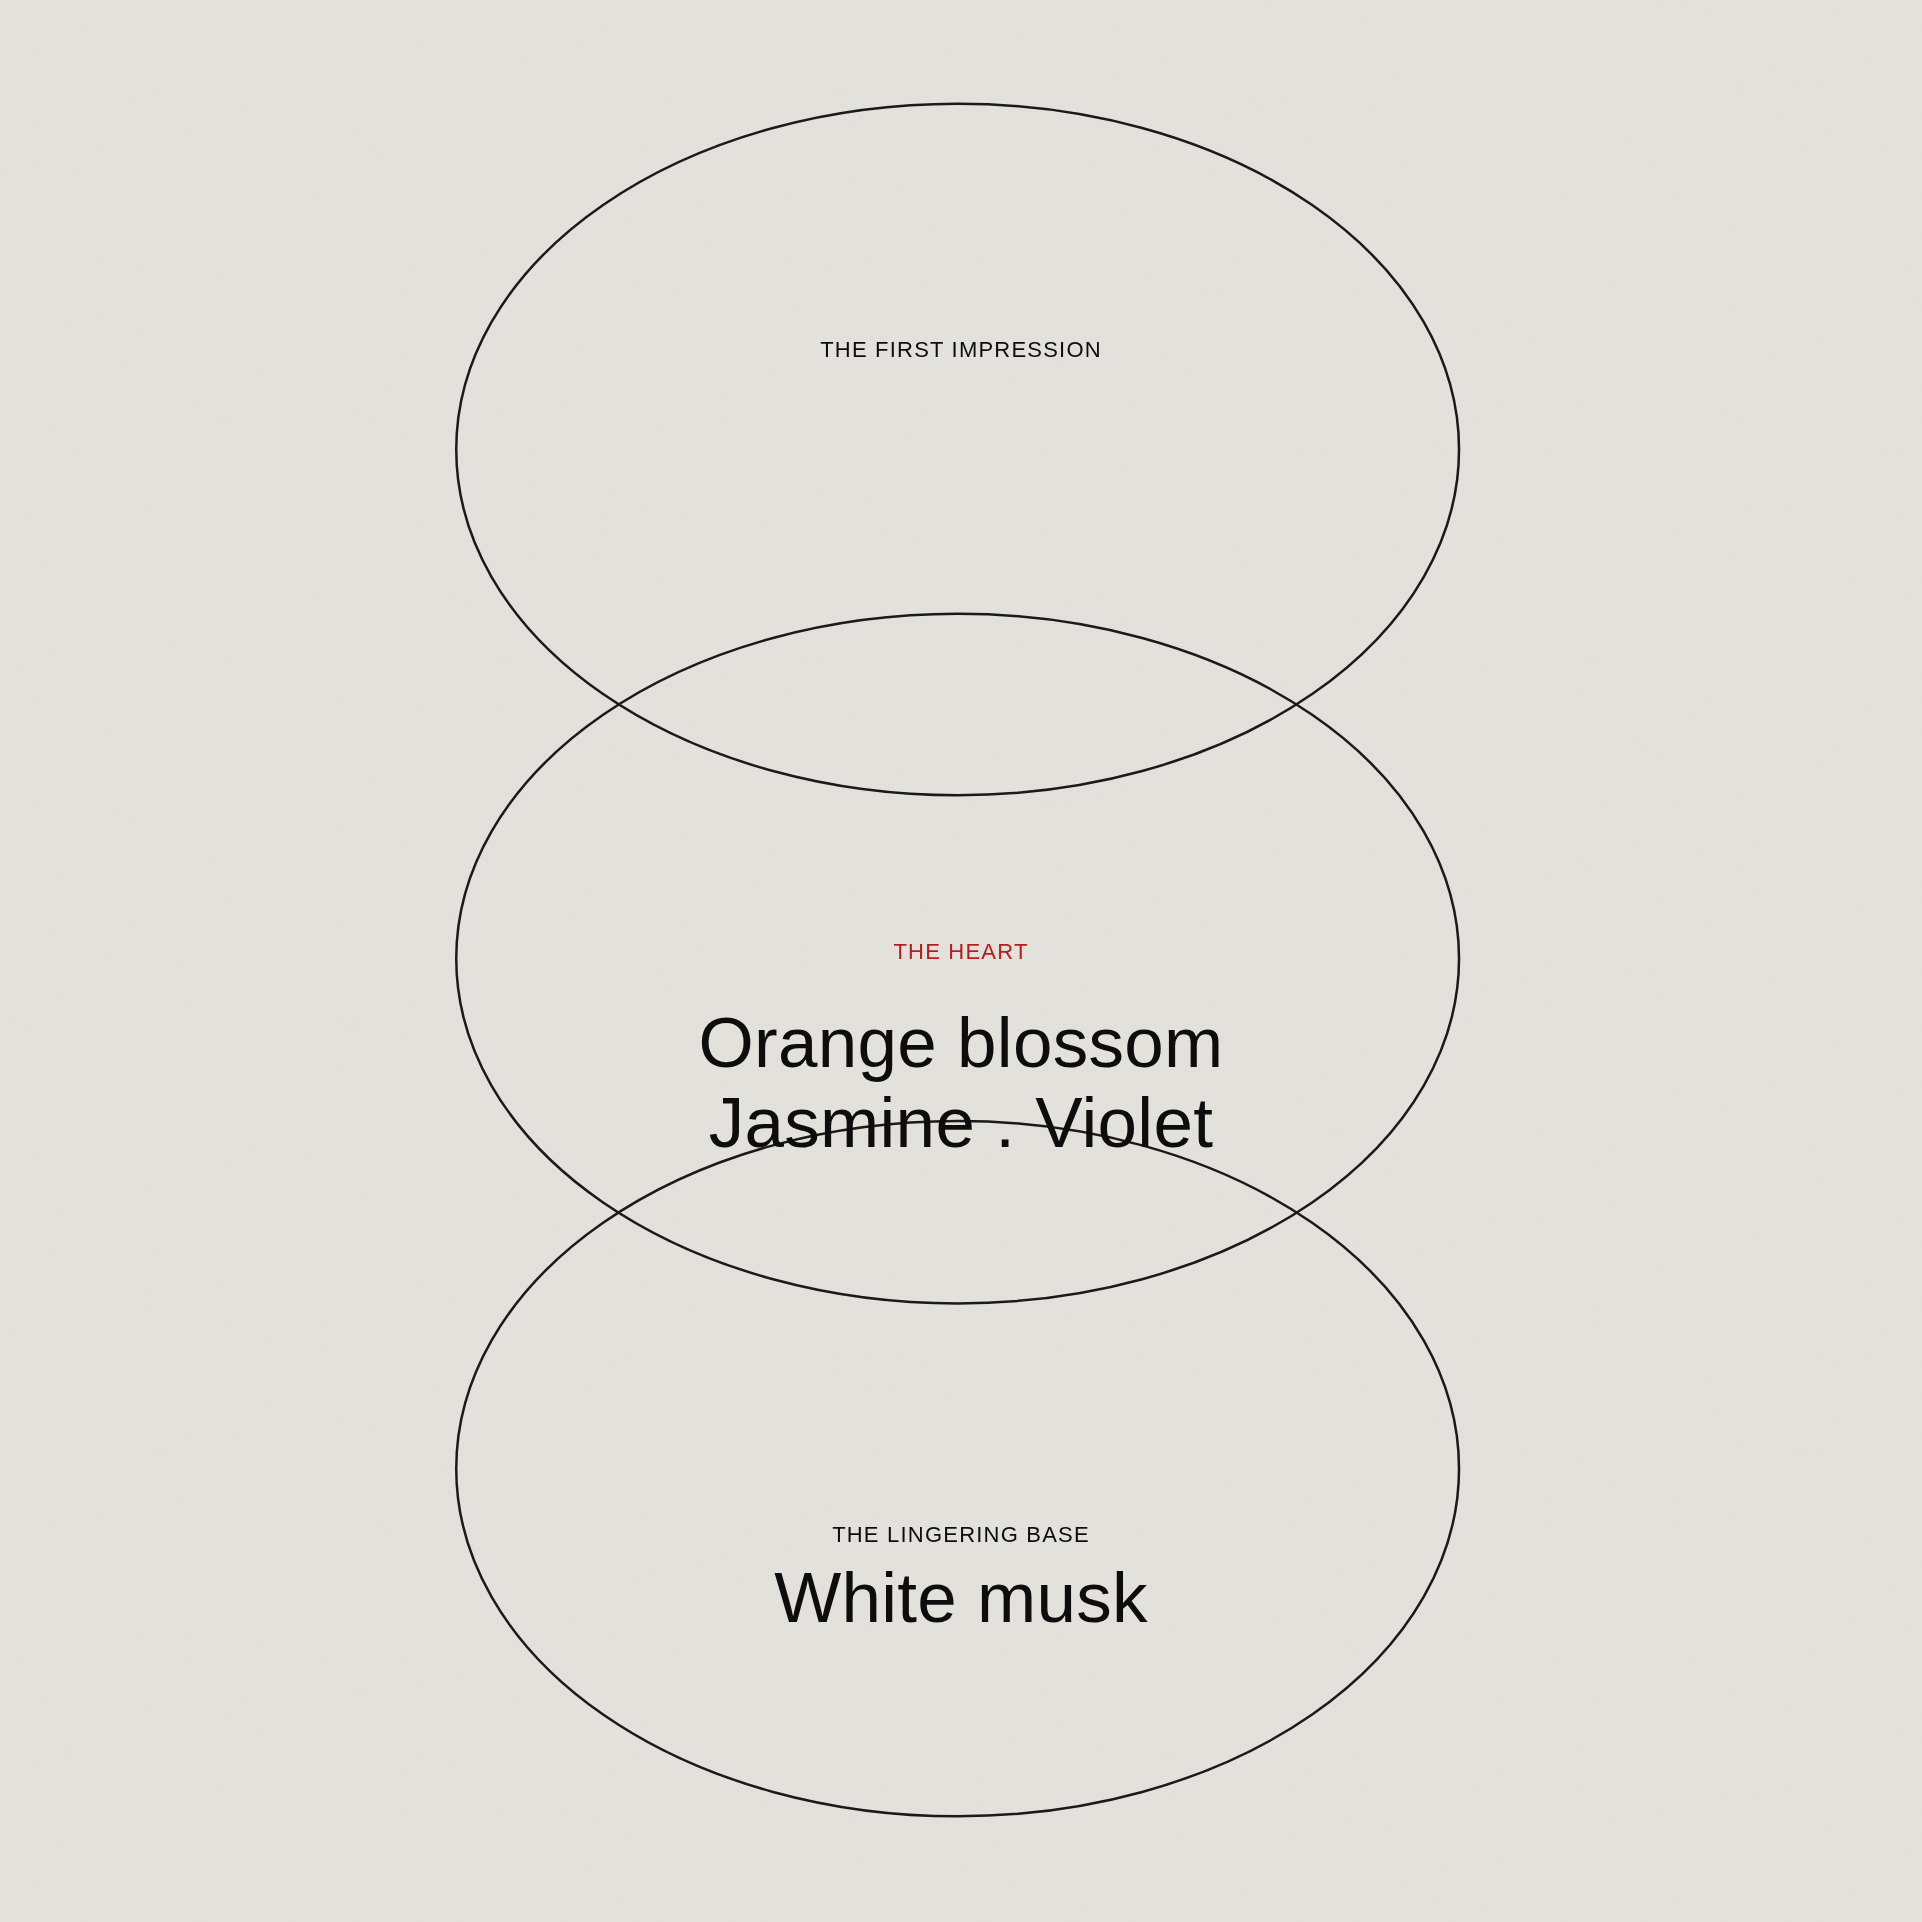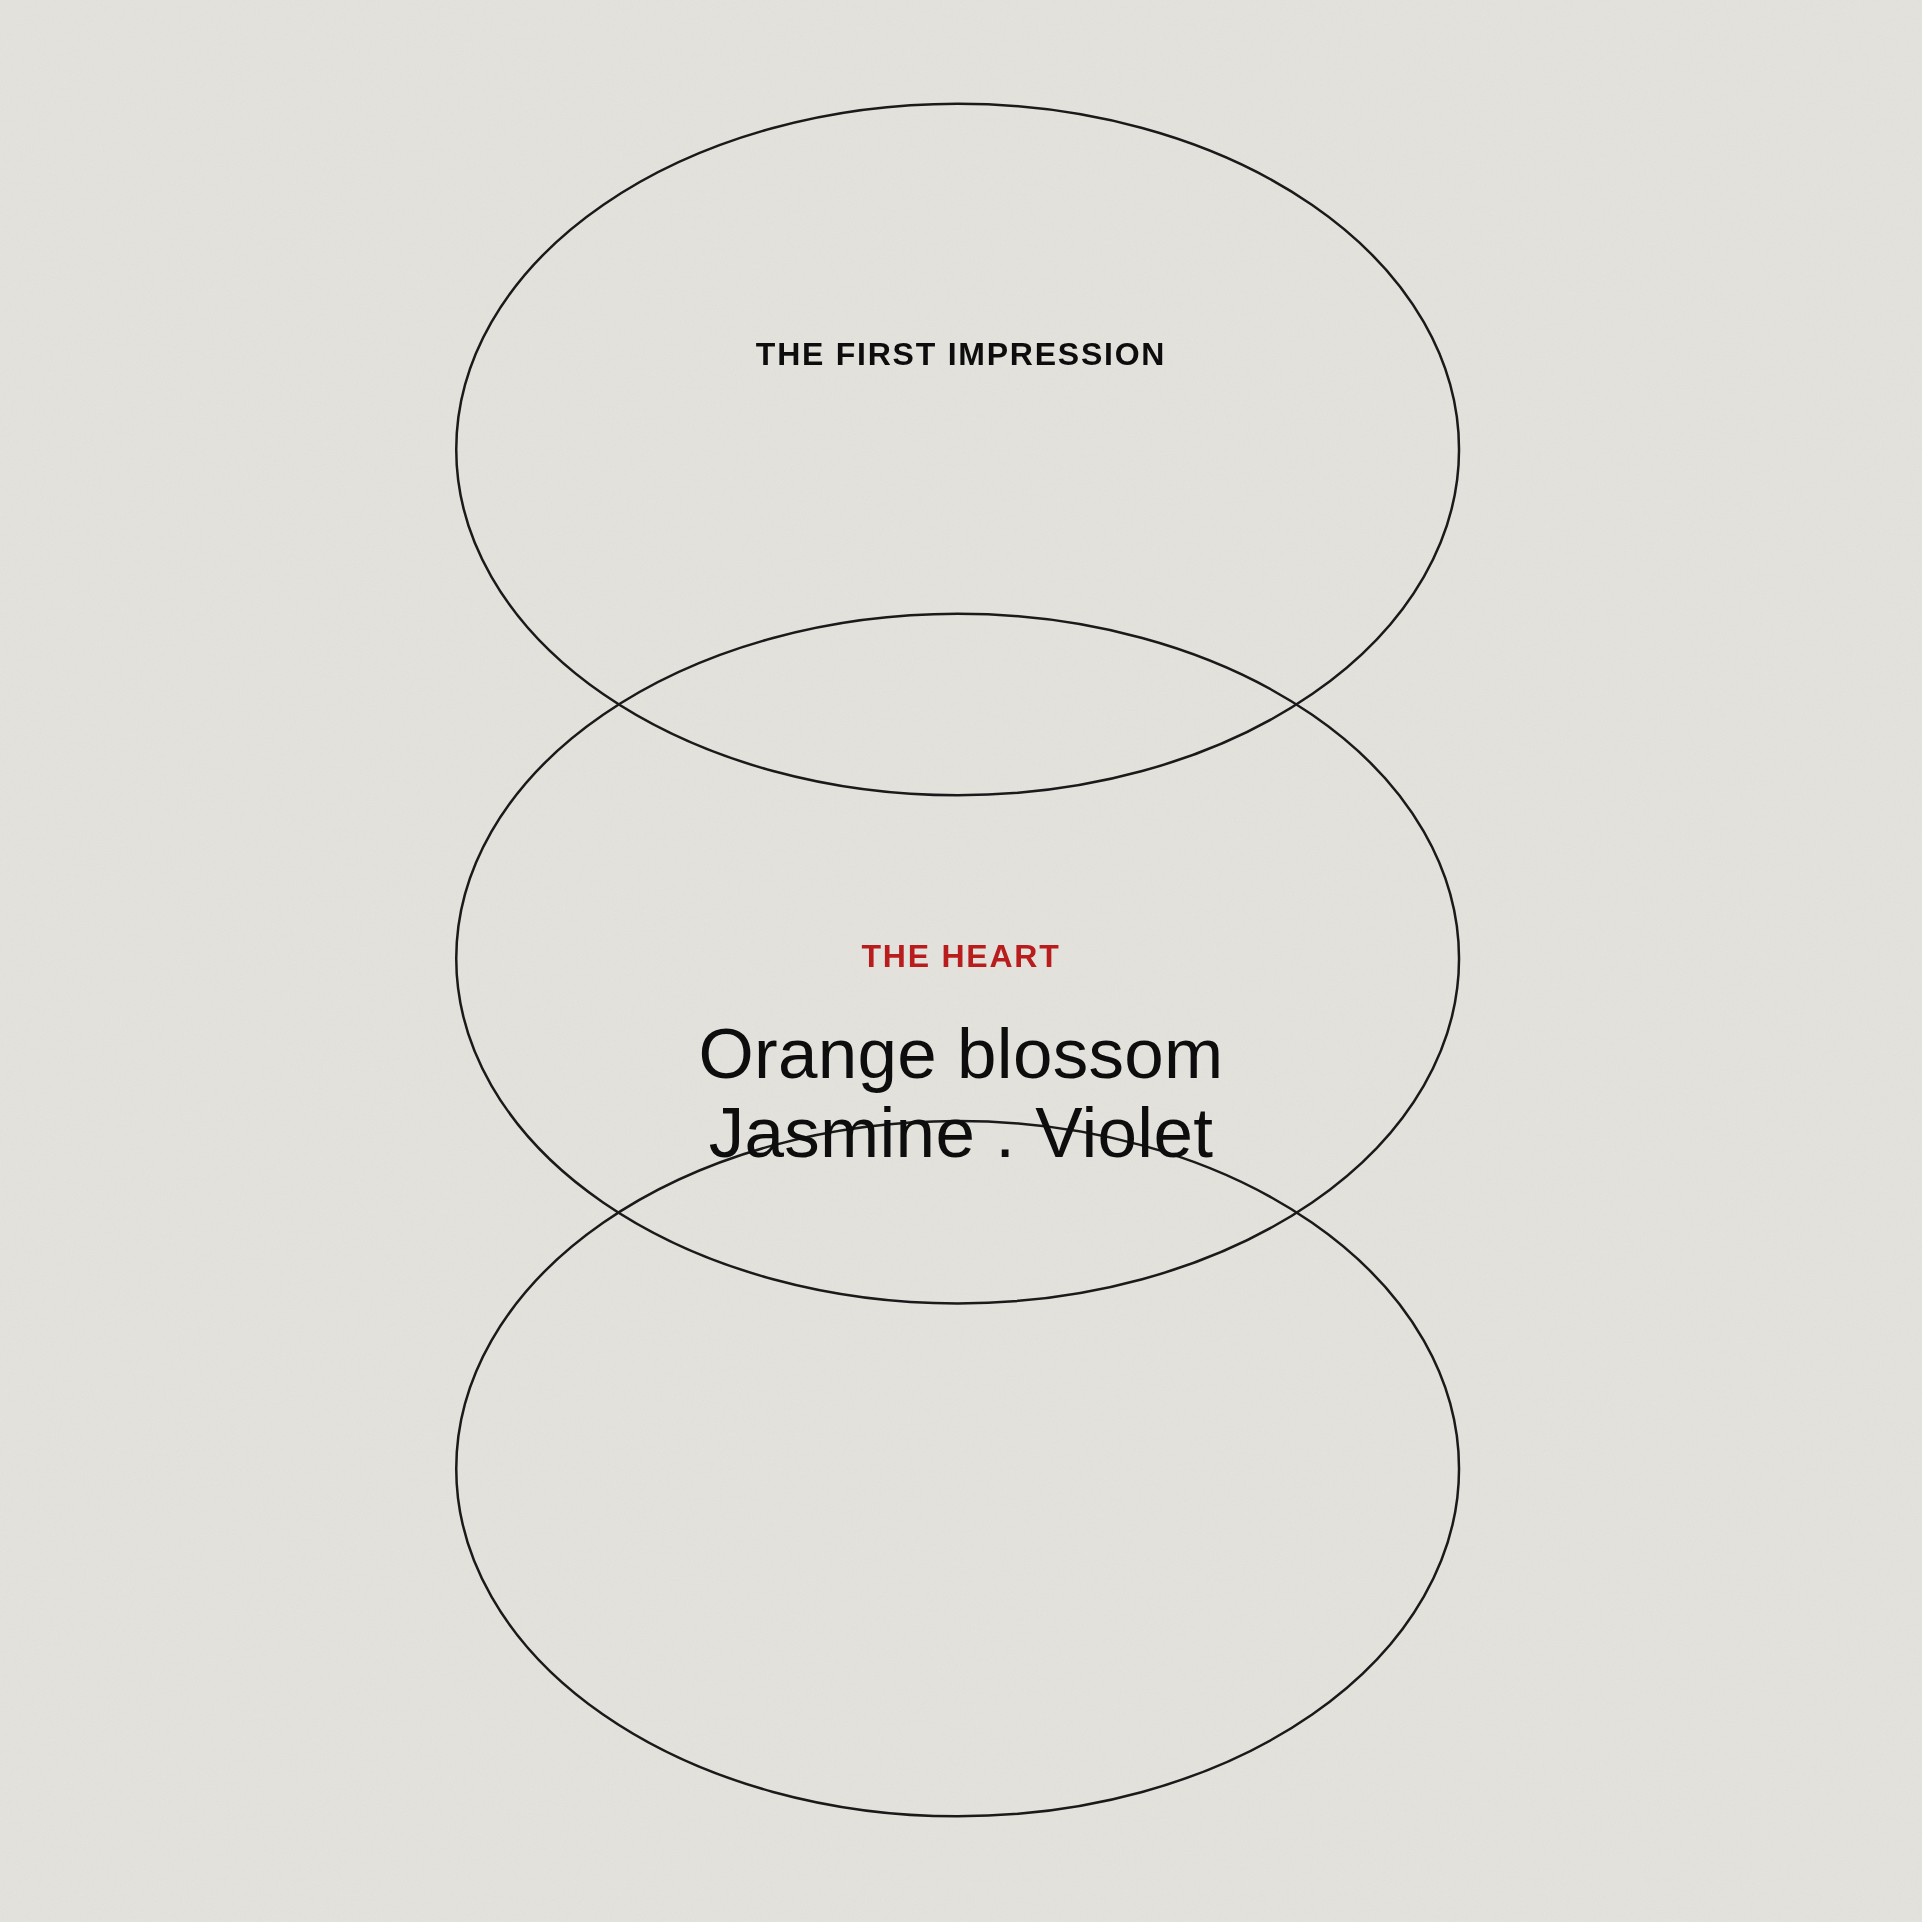--- a/index.html
+++ b/index.html
@@ -41,22 +41,22 @@
     width: 1153px;
     left: 50%;
     transform: translateX(-50%);
     text-align: center;
     color: #111111;
     user-select: none;
   }
 
   .note-label {
     font-family: "Liberation Sans", sans-serif;
-    font-weight: 700;
-    font-size: 32px;
+    font-weight: 400;
+    font-size: 22px;
     letter-spacing: 0.055em;
     line-height: 1.05;
     color: #0d0d0d;
     margin: 0 0 11.5px 0;
     white-space: nowrap;
   }
 
   .note-lines {
     font-family: "Liberation Sans", sans-serif;
     font-weight: 400;
@@ -104,15 +104,21 @@
   </div>
 
   <div class="note-block" id="block-middle">
     <p class="note-label" style="color: #b91c1c;">THE HEART</p>
     <div class="note-lines" style="color: rgb(13, 13, 13); margin-top: 40px;">
       <span class="note-line">Orange blossom</span>
       <span class="note-line">Jasmine . Violet</span>
     </div>
   </div>
 
+  <div class="note-block" id="block-base">
+    <p class="note-label" style="color: rgb(13, 13, 13);">THE LINGERING BASE</p>
+    <div class="note-lines" style="color: rgb(13, 13, 13);">
+      <span class="note-line">White musk</span>
+    </div>
+  </div>
 
 </div>
 
 
 </body></html>

